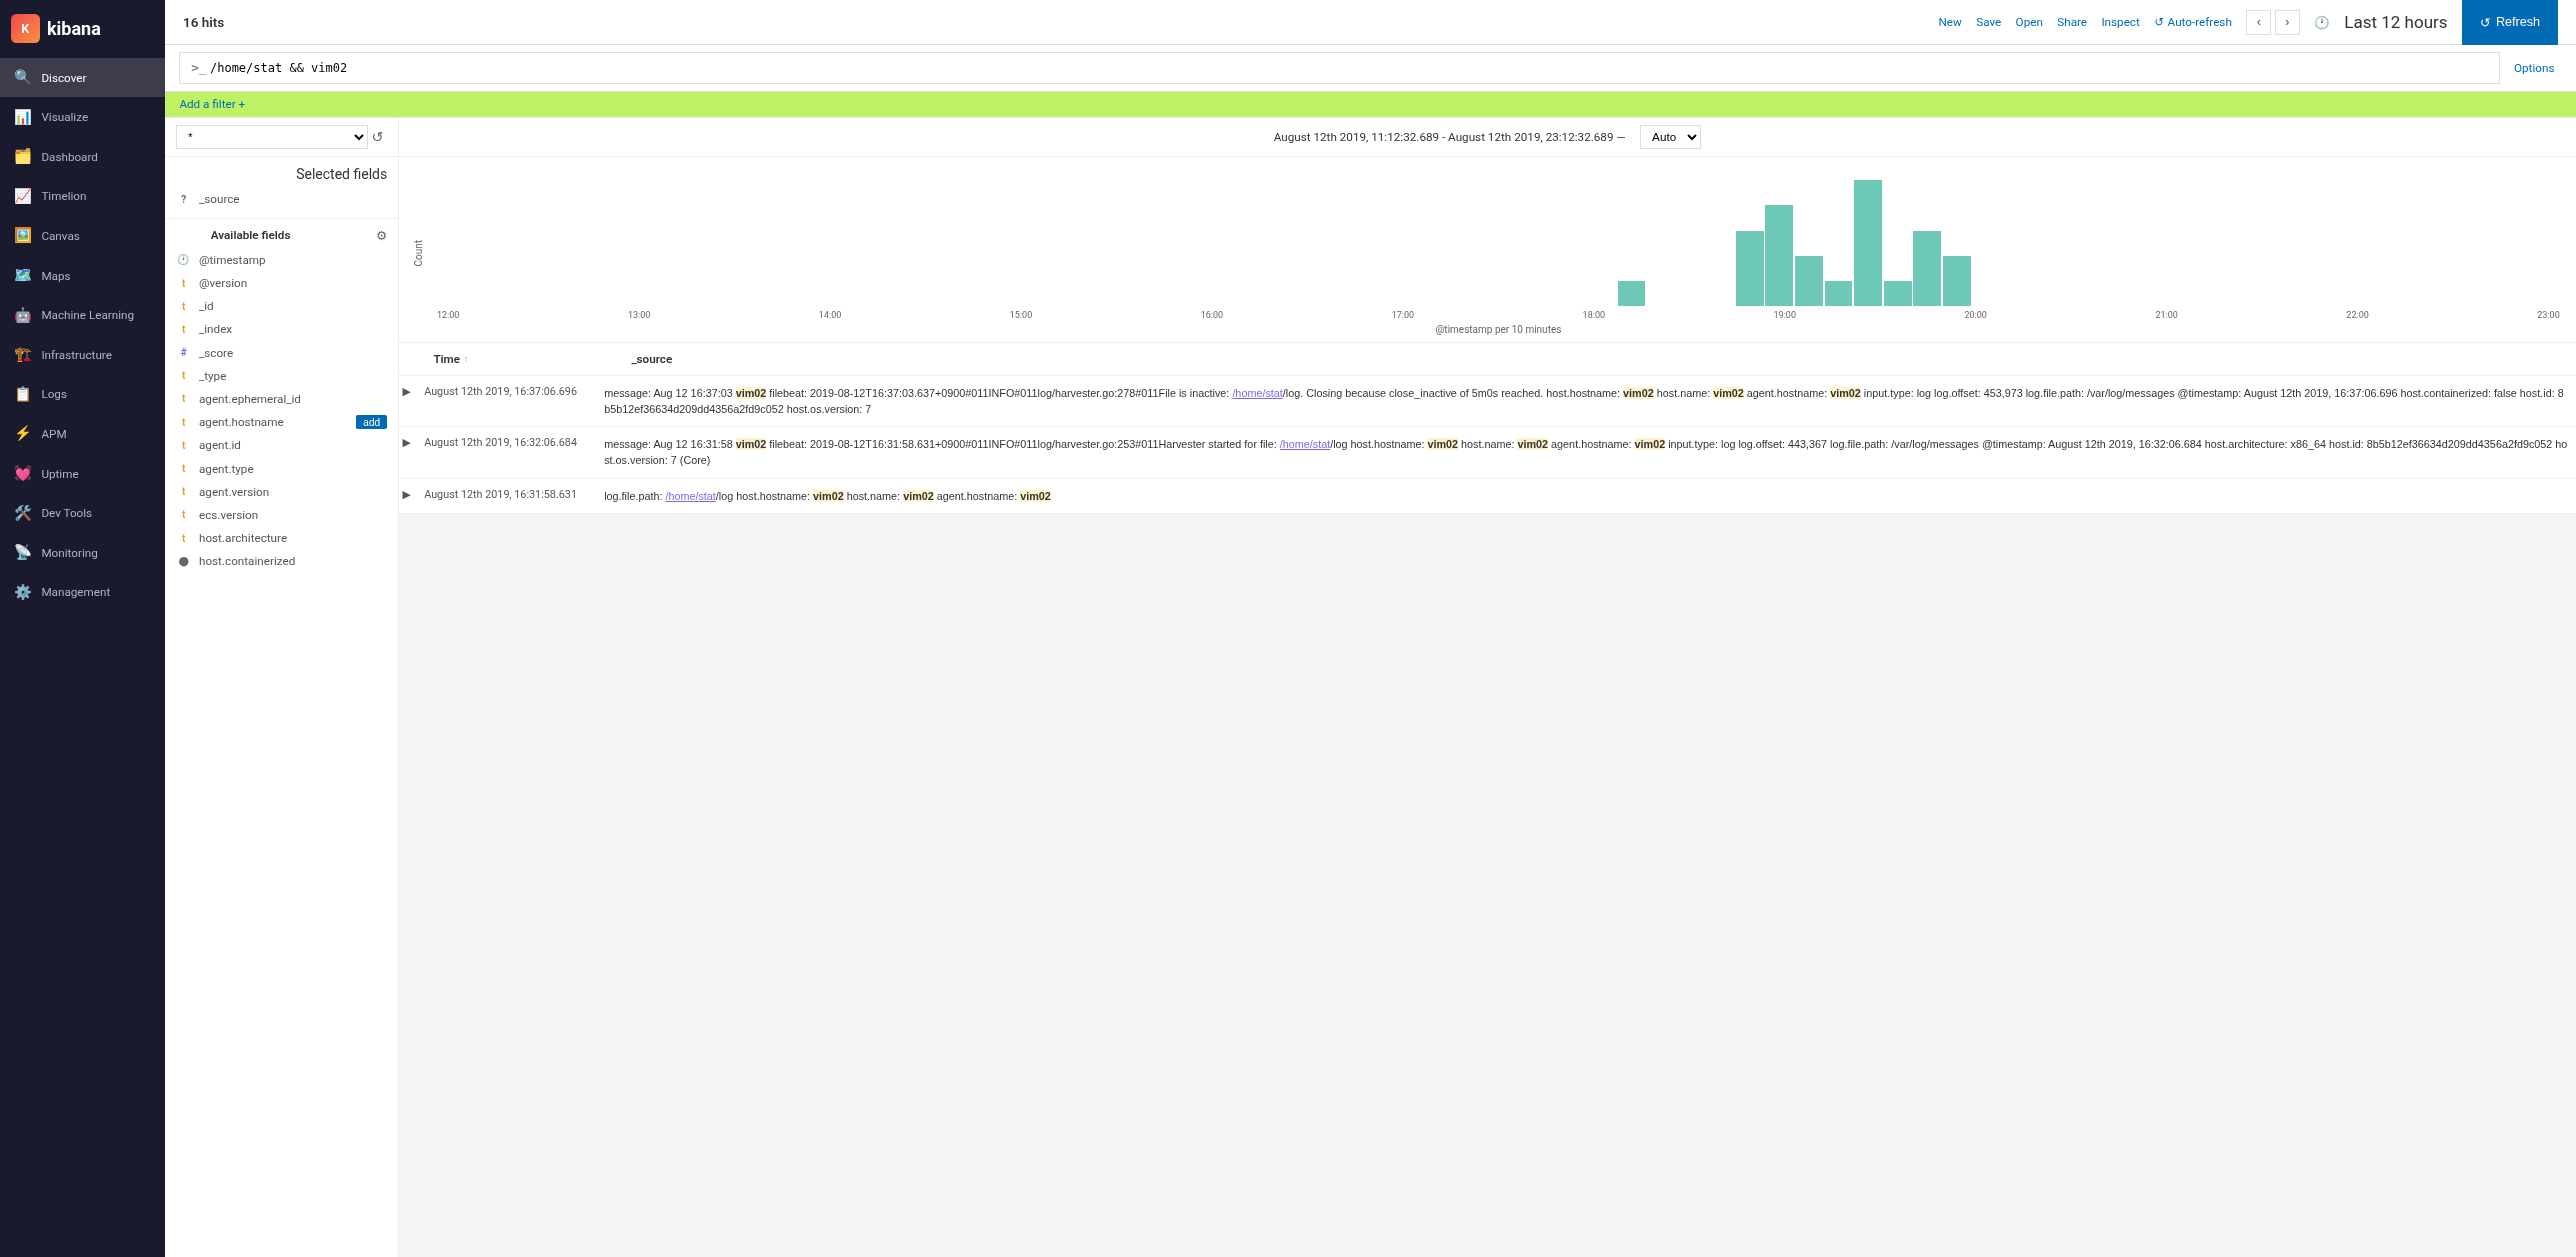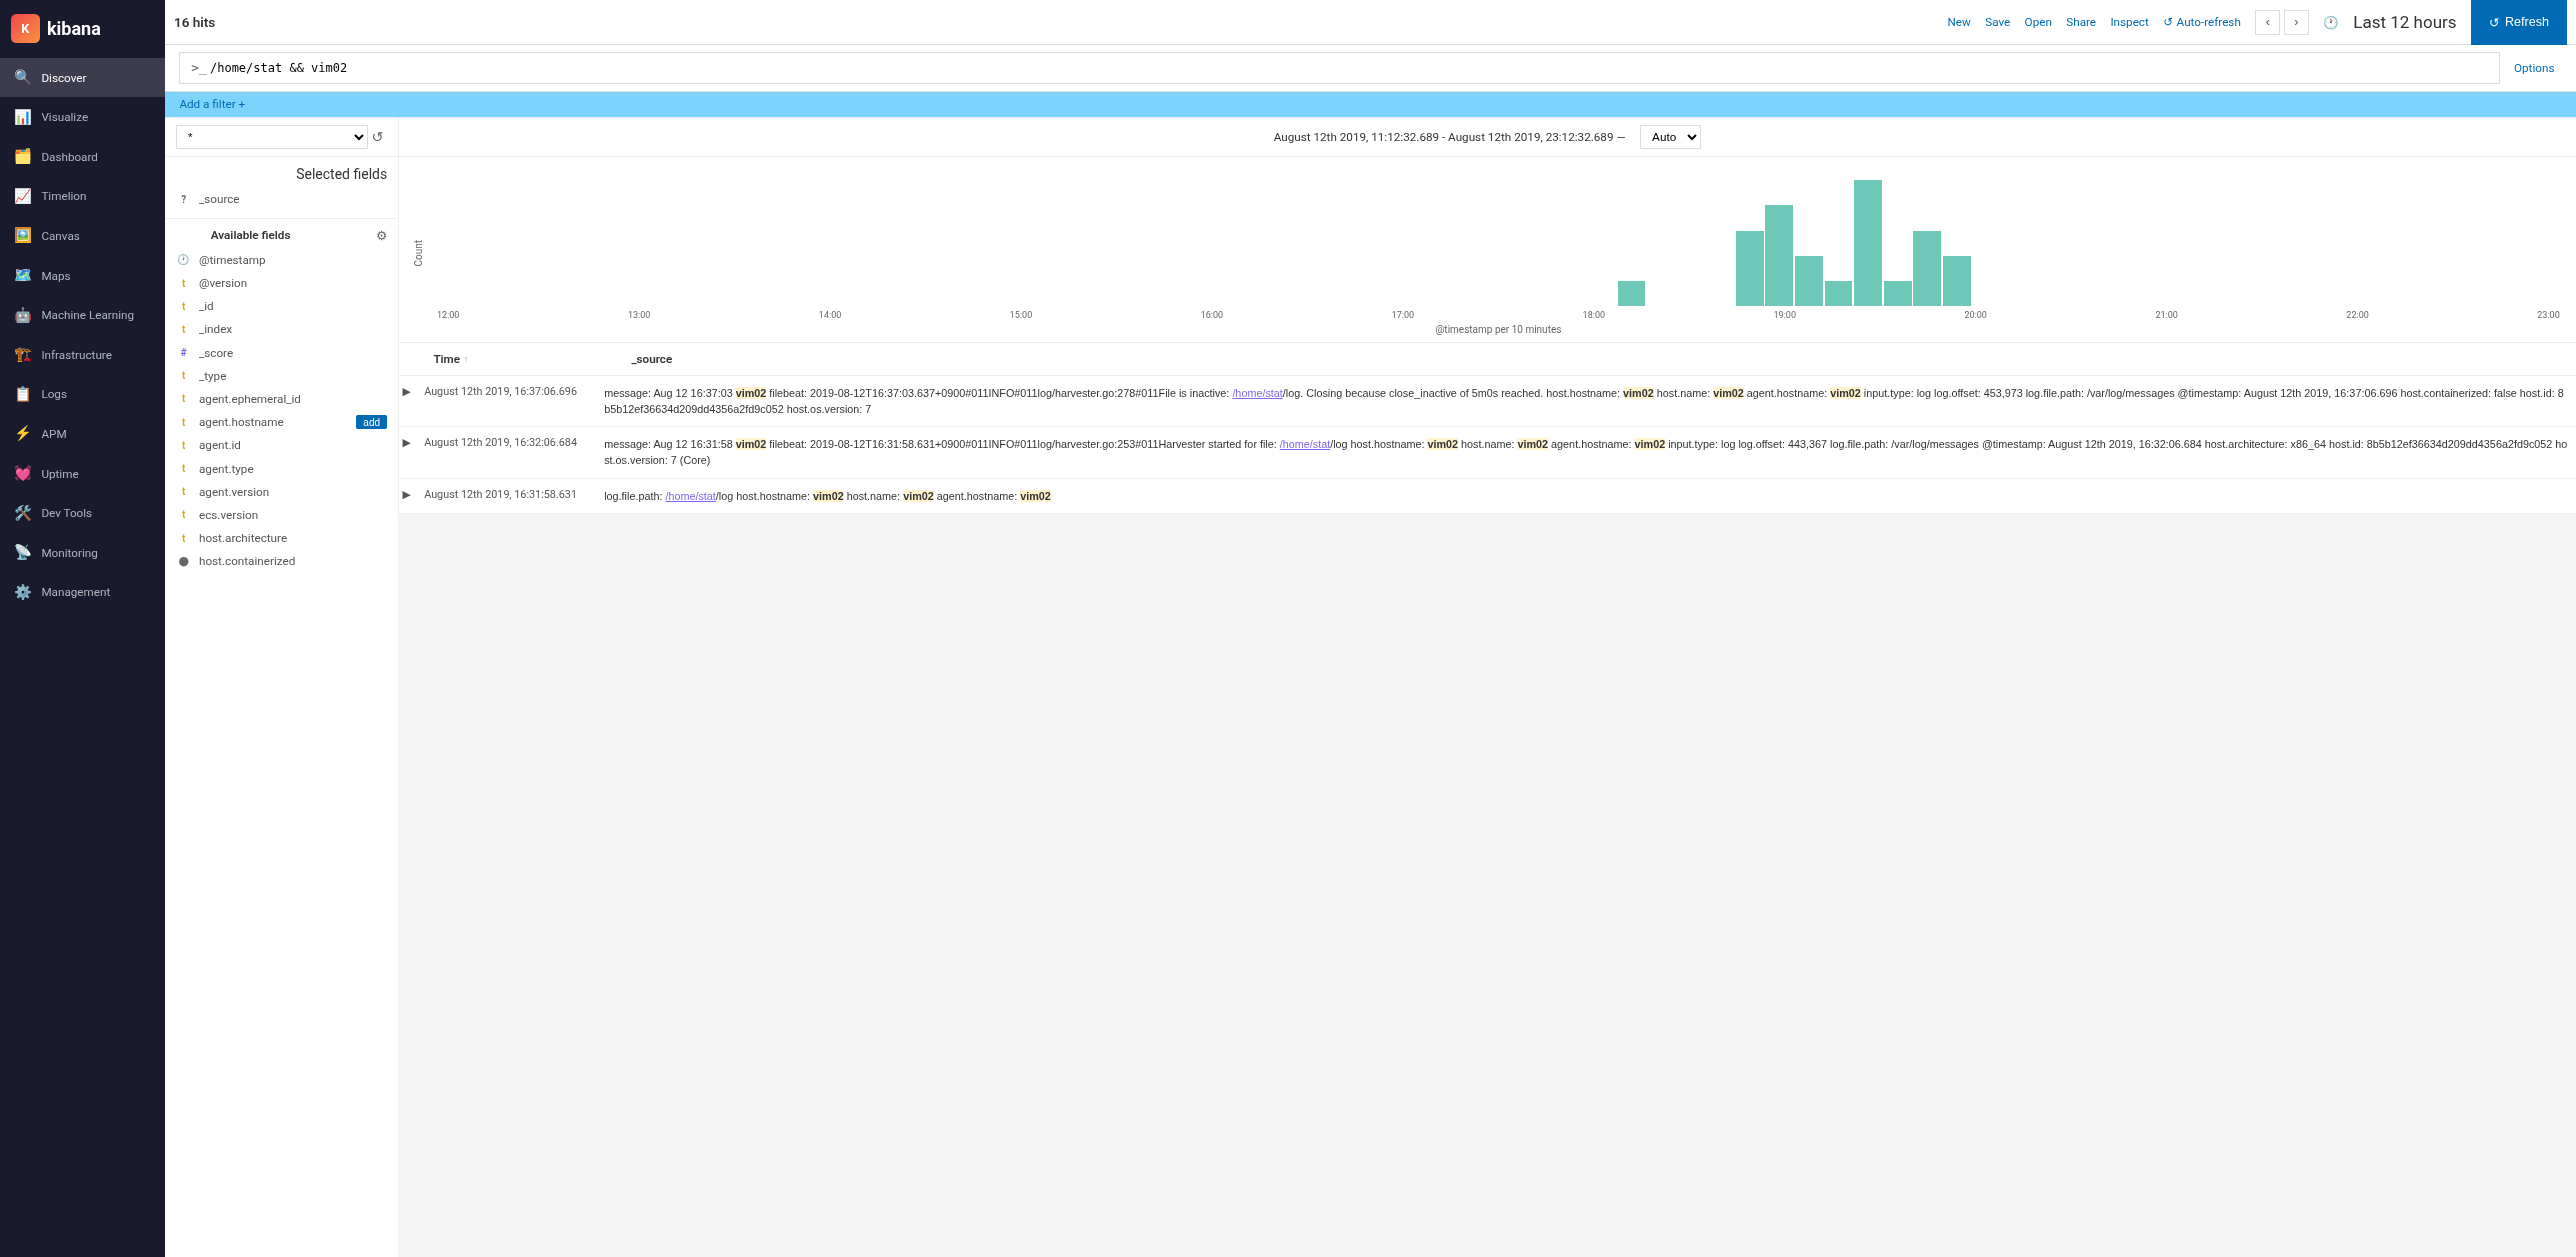--- a/index.html
+++ b/index.html
@@ -62,21 +62,21 @@
       flex-direction: column;
       overflow: hidden;
     }
 
     
     .topbar {
       background: white;
       border-bottom: 0.9px solid #ddd;
       display: flex;
       align-items: center;
-      padding: 0 9px;
+      padding: 0 18px;
       height: 45px;
       justify-content: space-between;
       gap: 42px;
     }
     .hits-count {
       font-size: 13.5px;
       font-weight: 600;
       color: #333;
     }
     .topbar-actions {
@@ -162,21 +162,21 @@
     }
     .options-link {
       color: #006BB4;
       cursor: pointer;
       font-size: 11.7px;
       padding: 0 7.2px;
     }
 
     
     .filter-bar {
-      background: #7dd3fc;
+      background: #bef264;
       border-bottom: 0.9px solid #eee;
       padding: 5.4px 14.4px;
       display: flex;
       align-items: flex-start;
     }
     .add-filter {
       color: #006BB4;
       cursor: pointer;
       font-size: 11.7px;
       display: flex;

